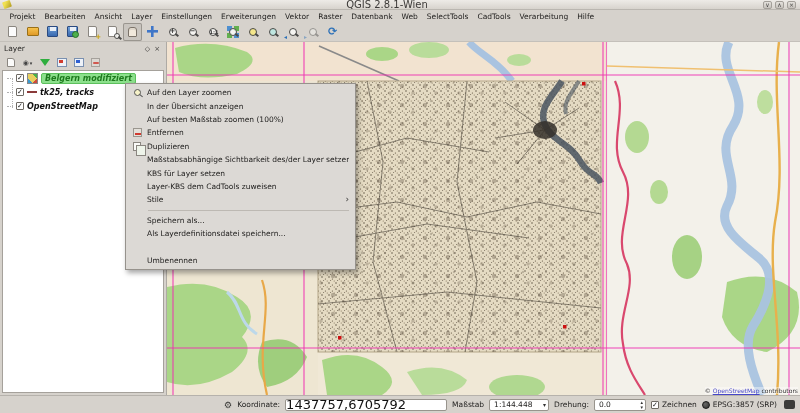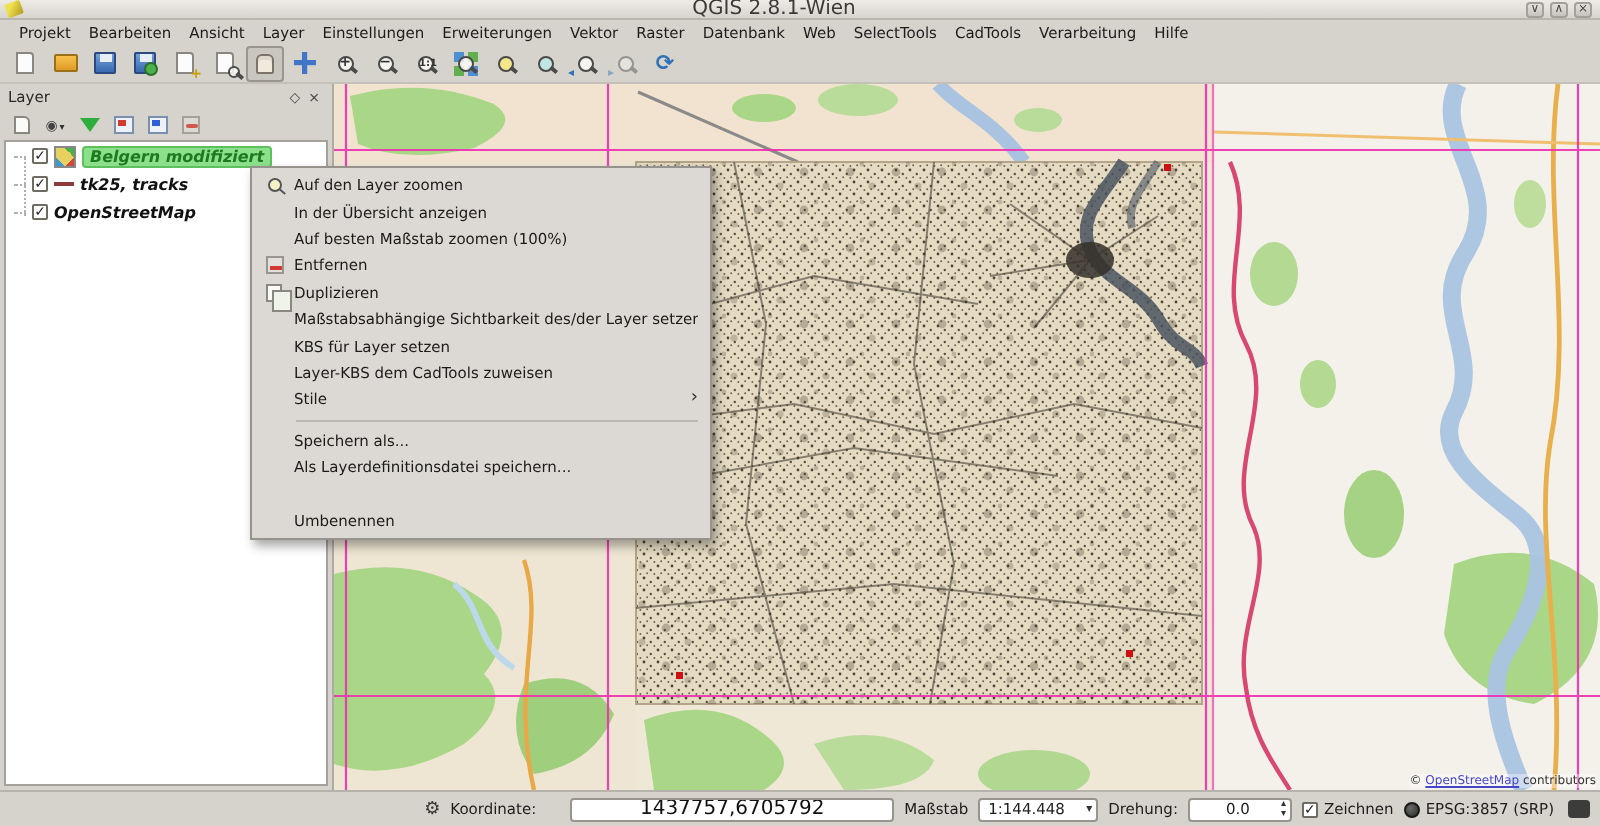--- a/index.html
+++ b/index.html
@@ -97,25 +97,25 @@
   .mi-dup { width:8px; height:9px; background:#fafaf8; border:1px solid #8a8680; position:relative; }
   .mi-dup::after { content:""; position:absolute; left:2px; top:2px; width:8px; height:9px; background:#eef4ea; border:1px solid #8a8680; }
   .mi-label { flex:1; white-space:nowrap; overflow:hidden; }
   .mi-arrow { font-size:9px; color:#333; line-height:9px; }
   .menu-sep { height:1px; background:#bdb9b3; margin:3px 6px 3px 22px; }
 
   
   .statusbar { height:18px; display:flex; align-items:center; gap:5px; padding:0 5px; background:#d6d2cc; border-top:1px solid #b6b2ac; font-size:7.5px; color:#1e1d1c; }
   .grow { flex:1; }
   .sb-gear { font-size:9px; color:#3a3a38; line-height:10px; }
-  .coord-input { width:162px; height:12px; border:1px solid #98948d; border-radius:2px; background:#fff; font-size:10px; text-align:center; font-family:inherit; color:#111;margin-left:12px; }
+  .coord-input { width:162px; height:12px; border:1px solid #98948d; border-radius:2px; background:#fff; font-size:13px; font-family:inherit; color:#111; }
   .combo { width:60px; height:12px; border:1px solid #98948d; border-radius:2px; background:#fff; display:flex; align-items:center; padding:0 2px 0 4px; }
   .combo .val { flex:1; }
   .combo .dd { font-size:6px; color:#333; }
-  .spin { width:52px; height:12px; border:1px solid #98948d; border-radius:2px; background:#fff; display:flex; align-items:center; padding-left:18px; position:relative; }
+  .spin { width:52px; height:12px; border:1px solid #98948d; border-radius:2px; background:#fff; display:flex; align-items:center; padding-left:4px; position:relative; }
   .spin .arrows { position:absolute; right:2px; top:0; display:flex; flex-direction:column; line-height:5px; font-size:5px; color:#333; }
   .chk-row { display:flex; align-items:center; gap:3px; }
   .globe { width:8px; height:8px; border-radius:50%; background:radial-gradient(circle at 35% 35%, #6a6a68, #2d2d2b); border:1px solid #1a1a18; }
   .bubble { width:11px; height:9px; background:#3c3c3a; border-radius:2px; position:relative; margin-left:2px; }
   .bubble::after { content:""; position:absolute; left:2px; bottom:-3px; border:3px solid transparent; border-top-color:#3c3c3a; border-left-width:2px; }
 </style>
 </head>
 <body>
 
 <div class="window">

